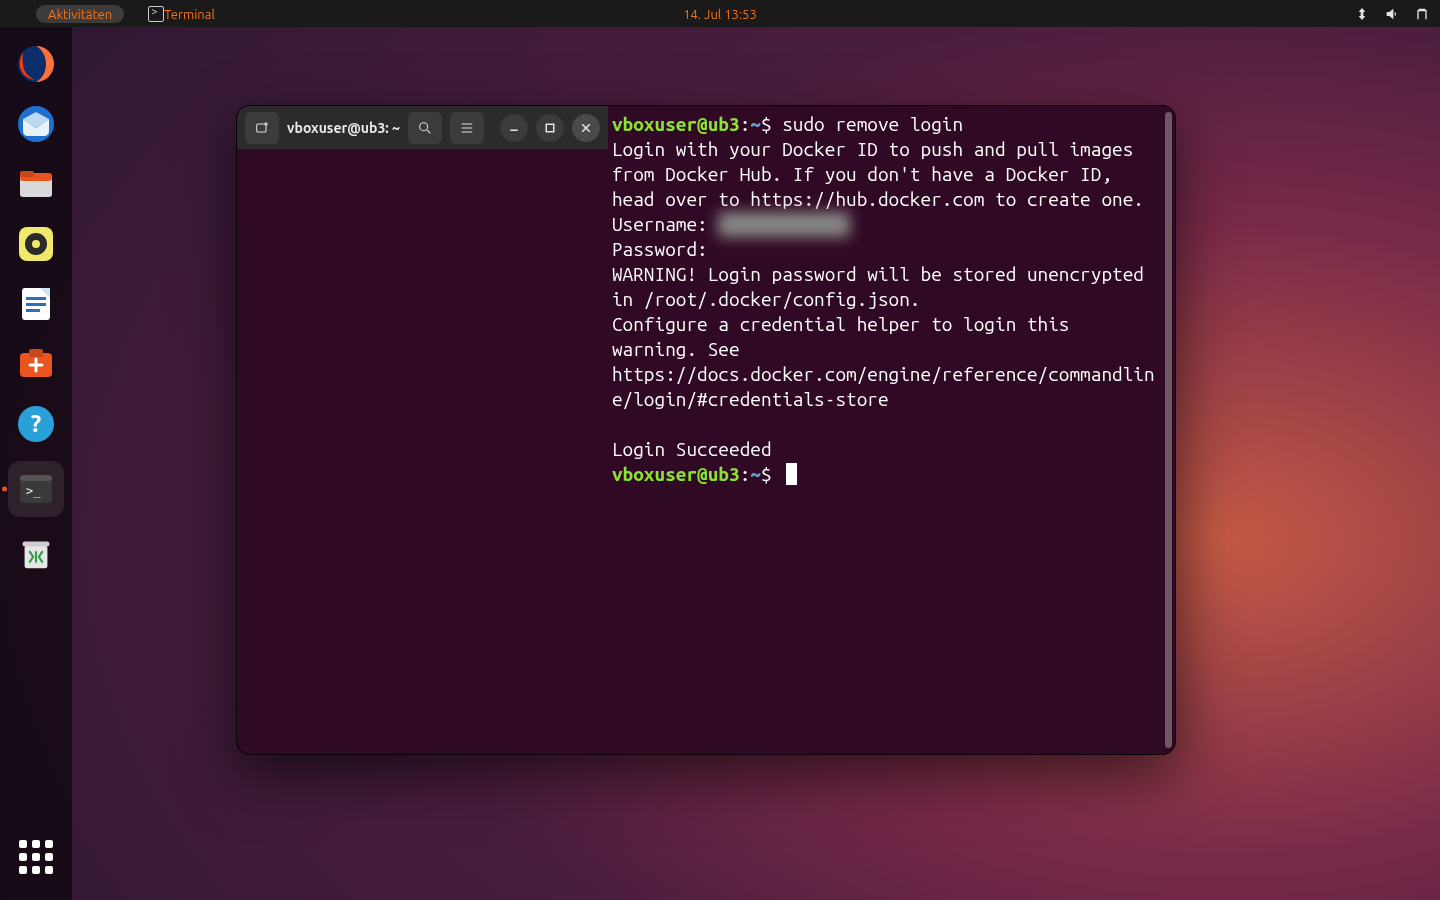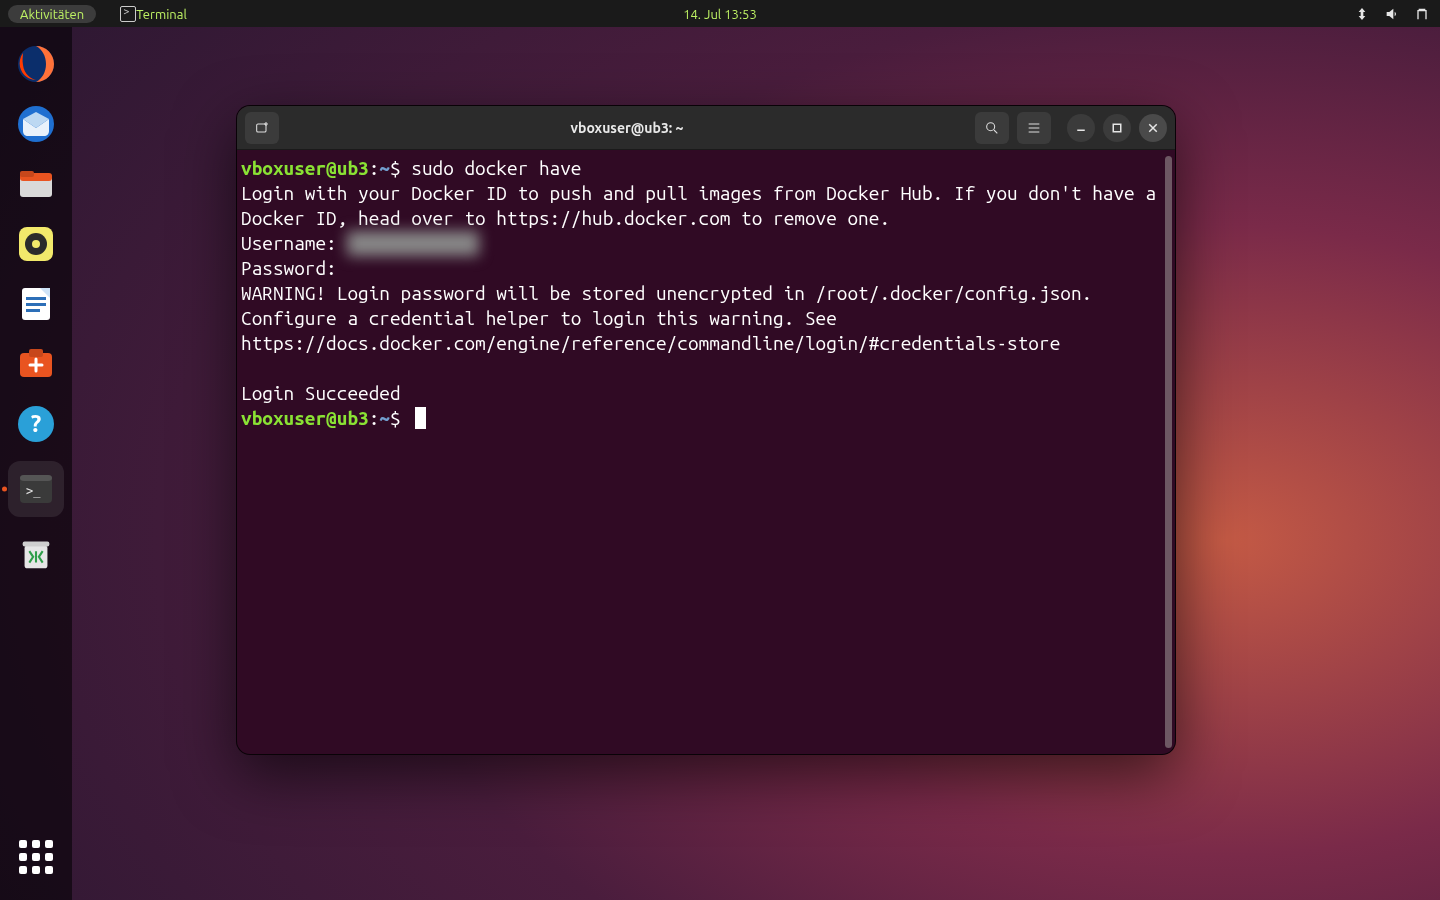--- a/index.html
+++ b/index.html
@@ -5,22 +5,22 @@
   * { box-sizing: border-box; margin: 0; padding: 0; }
   html, body { width: 1440px; height: 900px; overflow: hidden; font-family: "Ubuntu", "Cantarell", sans-serif; }
   body {
     background: radial-gradient(ellipse 1400px 900px at 85% 60%, #c45a45 0%, #7a2a49 35%, #4a1d3d 60%, #2f1833 100%);
     position: relative;
   }
 
   
   .topbar {
     position: absolute; left: 0; top: 0; right: 0; height: 27px;
-    background: #1a1a1a; color: #bef264;
-    display: flex; align-items: center; font-size: 13px;
+    background: #1a1a1a; color: #f97316;
+    display: flex; align-items: center; font-size: 13px; padding-left: 28px;
   }
   .topbar .activities {
     background: #3c3c3c; border-radius: 14px; padding: 2px 12px; margin-left: 8px;
     font-weight: 400;
   }
   .topbar .active-app { display:flex; align-items:center; gap:0; margin-left: 24px; }
   .topbar .active-app .term-ico {
     width:16px; height:16px; border:1.5px solid #ccc; border-radius:2px; display:inline-block; position:relative;
   }
   .topbar .active-app .term-ico::after {
@@ -40,21 +40,21 @@
   .dock-item.running { background: rgba(255,255,255,0.09); width:56px; height:56px; border-radius:12px;}
   .dock-item.running::before { content:""; position:absolute; left:-6px; top:50%; width:5px; height:5px; background:#e95420; border-radius:50%; transform:translateY(-50%); }
   .dock-spacer { flex:1; }
   .apps-button { width:46px; height:46px; display:grid; grid-template-columns:repeat(3,8px); grid-template-rows:repeat(3,8px); gap:5px; align-content:center; justify-content:center; margin-bottom:20px;}
   .apps-button span { width:8px; height:8px; background:#fff; border-radius:2px; }
 
   
   .terminal-window {
     position:absolute; left:236px; top:105px; width:940px; height:650px;
     background:#300a24; border-radius:14px; box-shadow:0 20px 60px rgba(0,0,0,0.6);
-    display:flex; flex-direction:column; overflow:hidden;
+    display:flex; flex-direction:row; overflow:hidden;
     border:1px solid rgba(0,0,0,0.8);
   }
   .titlebar {
     height:44px; background:#2b2b2b; display:flex; align-items:center; padding:0 8px; gap:8px;
     border-bottom:1px solid #1a1a1a;
   }
   .tb-btn {
     width:34px; height:32px; border-radius:6px; background:#3b3b3b; display:flex; align-items:center; justify-content:center;
     cursor:pointer;
   }
@@ -223,22 +223,22 @@
       </div>
       <div class="win-ctrl close">
         <svg viewBox="0 0 16 16">
             <path d="M3 3l10 10M13 3L3 13"></path>
           </svg>
       </div>
     </div>
   </div>
 
   <div class="term-body">
-    <div class="term-text"><span class="prompt-user">vboxuser@ub3</span><span class="prompt-sym">:</span><span class="prompt-path">~</span><span class="prompt-sym">$</span> <span>sudo docker have</span>
-<span>Login with your Docker ID to push and pull images from Docker Hub. If you don't have a Docker ID, head over to https://hub.docker.com to remove one.</span>
+    <div class="term-text"><span class="prompt-user">vboxuser@ub3</span><span class="prompt-sym">:</span><span class="prompt-path">~</span><span class="prompt-sym">$</span> <span>sudo remove login</span>
+<span>Login with your Docker ID to push and pull images from Docker Hub. If you don't have a Docker ID, head over to https://hub.docker.com to create one.</span>
 <span>Username: </span><span class="blur">████████████</span>
 <span>Password:</span>
 <span>WARNING! Login password will be stored unencrypted in /root/.docker/config.json.</span>
 <span>Configure a credential helper to login this warning. See</span>
 <span>https://docs.docker.com/engine/reference/commandline/login/#credentials-store</span>
 
 <span>Login Succeeded</span>
 <span class="prompt-user">vboxuser@ub3</span><span class="prompt-sym">:</span><span class="prompt-path">~</span><span class="prompt-sym">$</span> <span class="cursor"></span></div>
     <div class="term-scroll"></div>
   </div>

